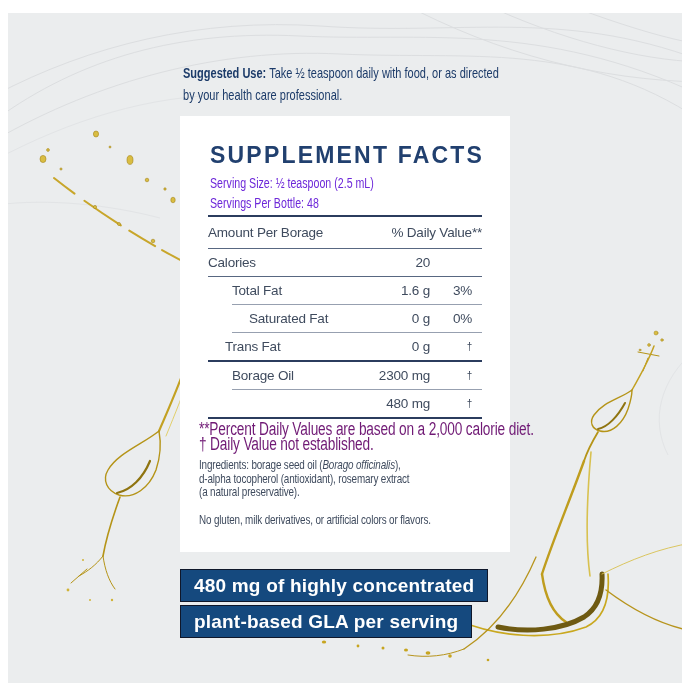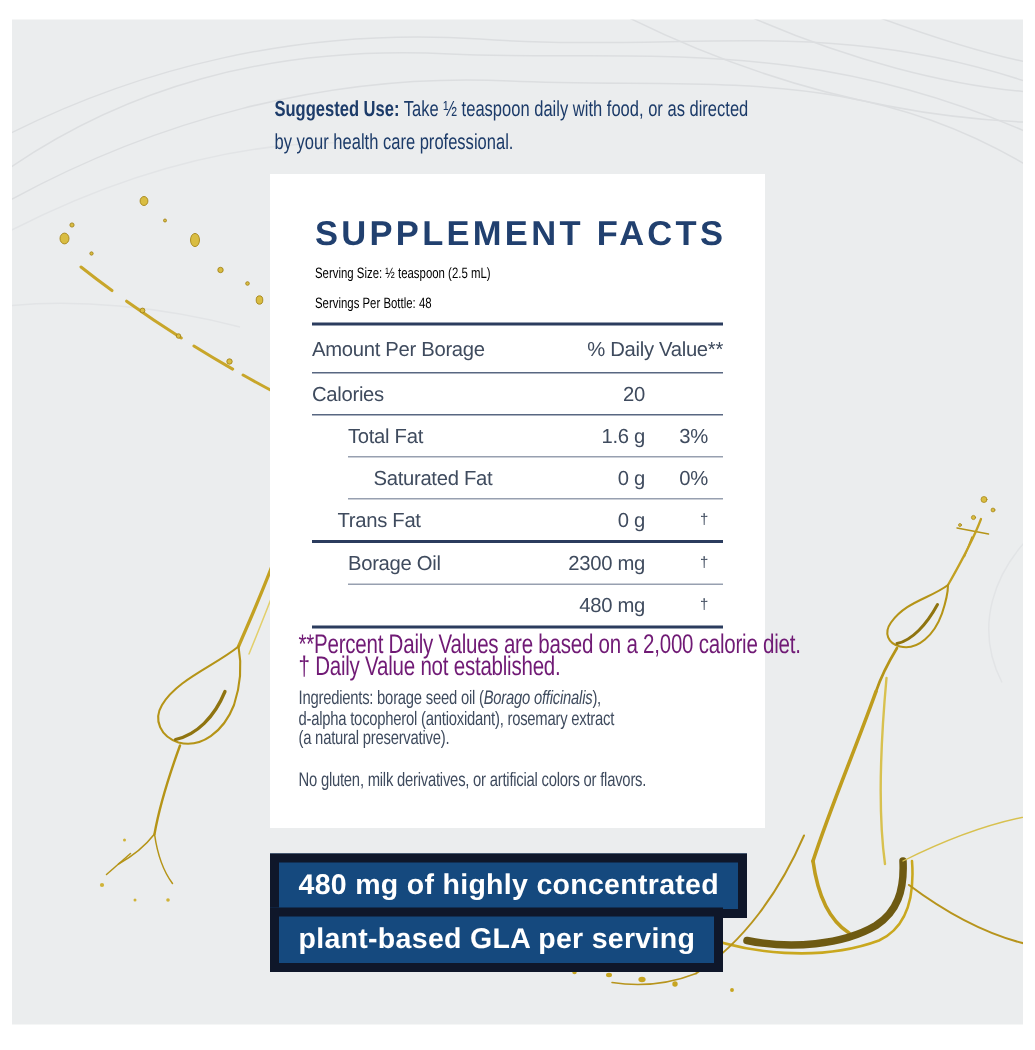--- a/index.html
+++ b/index.html
@@ -24,21 +24,21 @@
 
   .panel{
     position:absolute;left:172px;top:103px;width:330px;height:436px;
     background:#ffffff;color:#414d60;
   }
   .ptitle{
     position:absolute;left:30px;top:25px;line-height:28px;
     font-size:23px;font-weight:bold;letter-spacing:2.2px;color:#21406f;
     white-space:nowrap;
   }
-  .serving{position:absolute;left:30px;top:57px;font-size:10px;line-height:20px;color:#000000;}
+  .serving{position:absolute;left:30px;top:57px;font-size:14px;line-height:20px;color:#6d28d9;}
 
   .facts-table{
     position:absolute;left:28px;top:99px;width:274px;
     border-top:2px solid #2b3c5e;font-size:13.5px;letter-spacing:-0.2px;color:#3f4b5e;
   }
   .trow{position:relative;height:27px;line-height:27px;}
   .thead{height:31px;line-height:31px;}
   .r-light{border-bottom:1px solid #97a0b0;margin-left:24px;}
   .r-med{border-bottom:1px solid #586781;}
   .r-heavy{border-bottom:2px solid #2b3c5e;}
@@ -49,21 +49,21 @@
   .thead .tdv{right:0;}
   .sym{font-size:10px;}
 
   .footnotes{position:absolute;left:19px;top:306px;font-size:18px;line-height:15px;color:#701a75;letter-spacing:-0.2px;}
   .ingredients{position:absolute;left:19px;top:342px;font-size:13px;line-height:13.5px;color:#3f4b5e;letter-spacing:-0.2px;}
   .ingredients .lat{font-style:italic;}
   .allergen{position:absolute;left:19px;top:396px;font-size:13px;color:#3f4b5e;letter-spacing:-0.2px;}
 
   .banner{
     position:absolute;left:172px;height:31px;line-height:31px;
-    background:#15497e;border:6px solid #0f172a;color:#ffffff;
+    background:#15497e;border:1px solid #0f172a;color:#ffffff;
     font-size:19px;font-weight:bold;padding:0 13px;letter-spacing:0.2px;
     display:inline-block;white-space:nowrap;
   }
   .banner1{top:556px;}
   .banner2{top:592px;text-align:right;}
 </style>
 </head>
 <body>
 
 <div class="scene">

